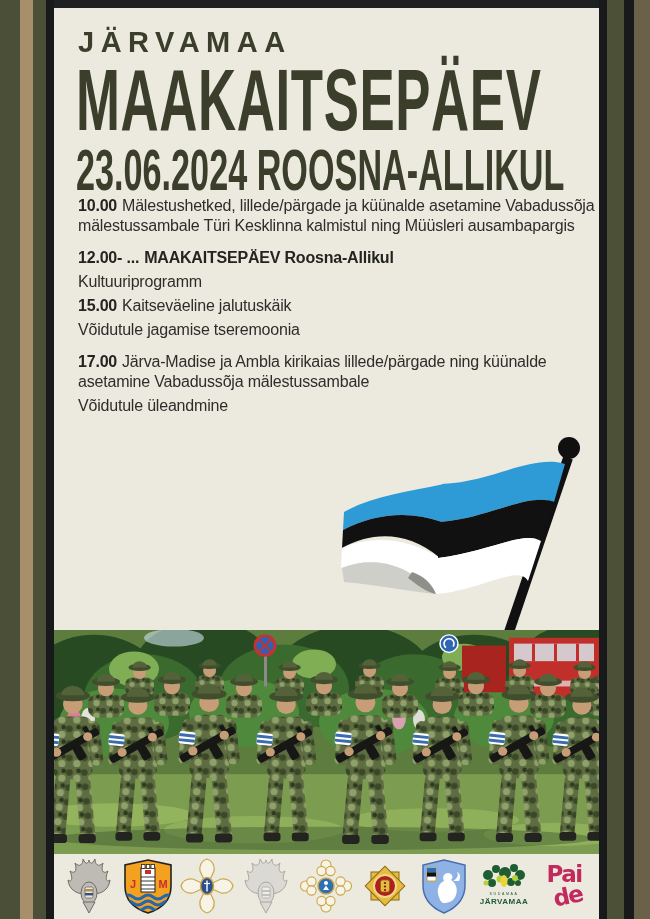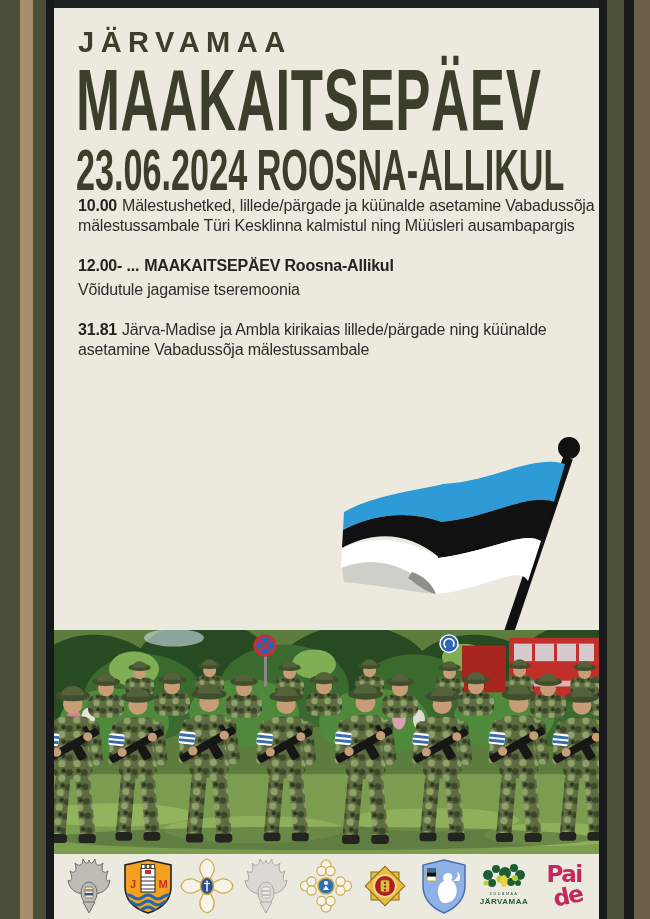--- a/index.html
+++ b/index.html
@@ -34,21 +34,21 @@
     position:absolute;top:134px;left:22px;
     font-size:57px;font-weight:800;line-height:1;
     color:#3A3E2A;white-space:nowrap;
     transform:scaleX(.60);transform-origin:0 50%;
   }
   .schedule{
     position:absolute;top:188px;left:24px;width:532px;
     font-size:16px;line-height:20px;color:#2D2D2B;letter-spacing:-0.2px;
   }
   .schedule p{margin:0 0 4px 0;}
-  .schedule p.gap{margin-top:20px;}
+  .schedule p.gap{margin-top:12px;}
   .schedule .t,.schedule .bt{font-weight:800;color:#232420;margin-right:5px;}
   .flag{position:absolute;top:412px;left:278px;width:266px;height:212px;pointer-events:none;}
   .photo{position:absolute;top:622px;left:0;width:545px;height:224px;display:block;}
   .logos{
     position:absolute;top:848px;left:0;width:545px;height:60px;
     display:flex;justify-content:space-between;align-items:center;padding:0 8px;box-sizing:border-box;
   }
   .logos svg{flex:none;display:block;}
 </style>
 </head>
@@ -75,26 +75,29 @@
 
         <p class="sched-item"><span class="t">10.00</span><span class="tx">Mälestushetked, lillede/pärgade ja küünalde asetamine Vabadussõja mälestussambale Türi Kesklinna kalmistul ning Müüsleri ausambapargis</span></p>
 
 
         <p class="sched-item gap"><span class="t">12.00- ...</span><span class="bt">MAAKAITSEPÄEV Roosna-Allikul</span></p>
 
 
 
 
 
-
+        <p class="sched-item"><span class="tx">Kultuuriprogramm</span></p>
+
+        <p class="sched-item"><span class="t">15.00</span><span class="tx">Kaitseväeline jalutuskäik</span></p>
 
         <p class="sched-item"><span class="tx">Võidutule jagamise tseremoonia</span></p>
 
-        <p class="sched-item gap"><span class="t">31.81</span><span class="tx">Järva-Madise ja Ambla kirikaias lillede/pärgade ning küünalde asetamine Vabadussõja mälestussambale</span></p>
-
+        <p class="sched-item gap"><span class="t">17.00</span><span class="tx">Järva-Madise ja Ambla kirikaias lillede/pärgade ning küünalde asetamine Vabadussõja mälestussambale</span></p>
+
+        <p class="sched-item"><span class="tx">Võidutule üleandmine</span></p>
       </div>
 
     <svg class="flag" viewBox="0 0 266 212" aria-hidden="true">
       <line x1="236" y1="38" x2="177" y2="212" stroke="#101010" stroke-width="10"></line>
       <circle cx="237" cy="28" r="11" fill="#101010"></circle>
 
       <path d="M112,64 C75,72 40,76 12,92 L11,110 C42,94 76,90 110,102 Z" fill="#2E9BD6"></path>
       <path d="M110,102 C76,90 42,94 11,110 L10,128 C40,112 74,110 108,138 Z" fill="#111111"></path>
       <path d="M108,138 C72,116 38,116 10,128 L9,148 C40,136 74,142 104,174 Z" fill="#FFFFFF"></path>
       <path d="M10,148 C40,136 74,142 104,174 C80,172 40,164 12,162 Z" fill="#CFCFC9"></path>

